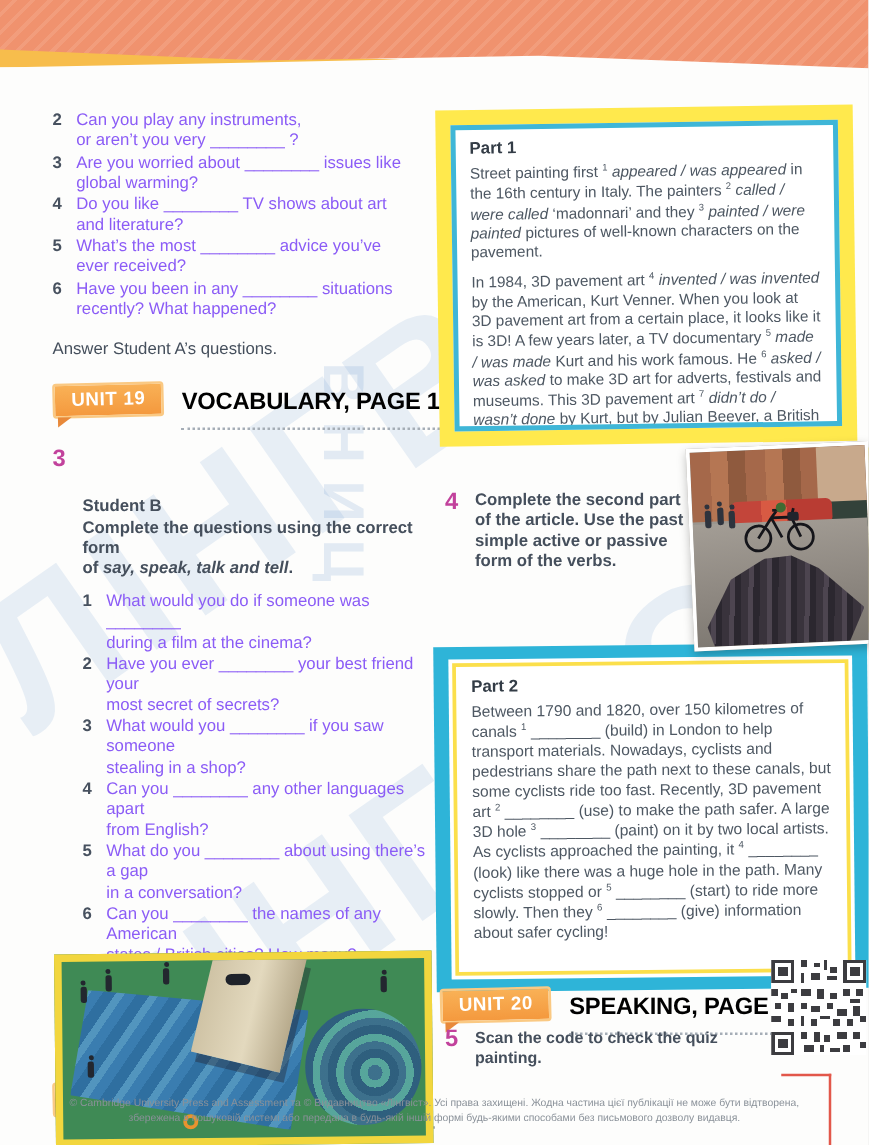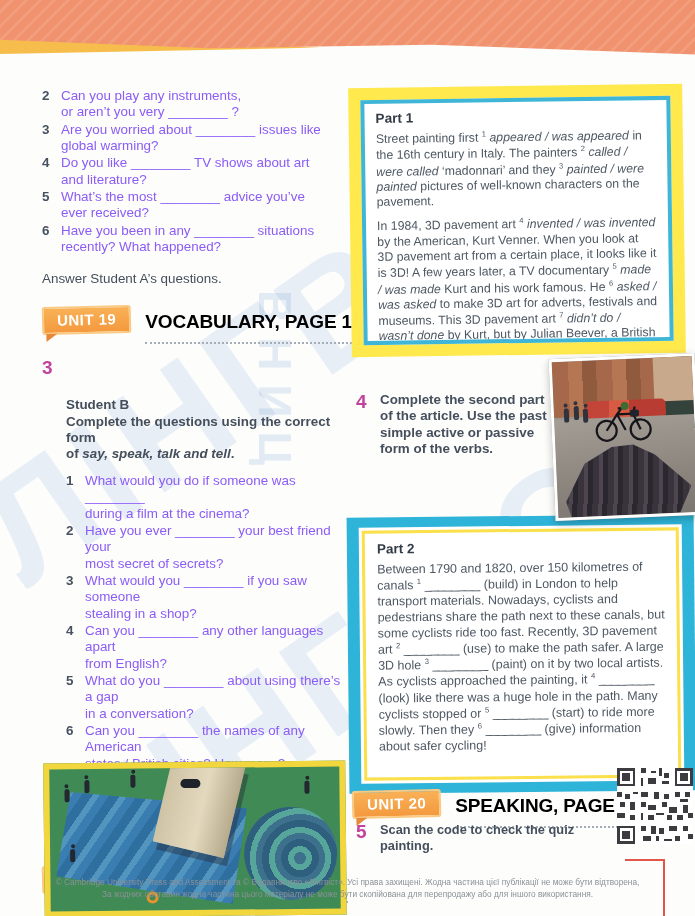--- a/index.html
+++ b/index.html
@@ -365,16 +365,16 @@
 
   <div class="ex ex5">
     <span class="ex-num">5</span>
     <div class="ex-body bold">Scan the code to check the quiz painting.</div>
   </div>
 
   <div class="bracket"></div>
 
   <div class="copyright">
     <div>© Cambridge University Press and Assessment та © Видавництво «Лінгвіст». Усі права захищені. Жодна частина цієї публікації не може бути відтворена,</div>
-    <div>За жодних обставин жодна частина цього матеріалу не може бути скопійована для перепродажу або для іншого використання.</div>
+    <div>збережена в пошуковій системі або передана в будь-якій іншій формі будь-якими способами без письмового дозволу видавця.</div>
   </div>
 
 </div>
 
 </body></html>

